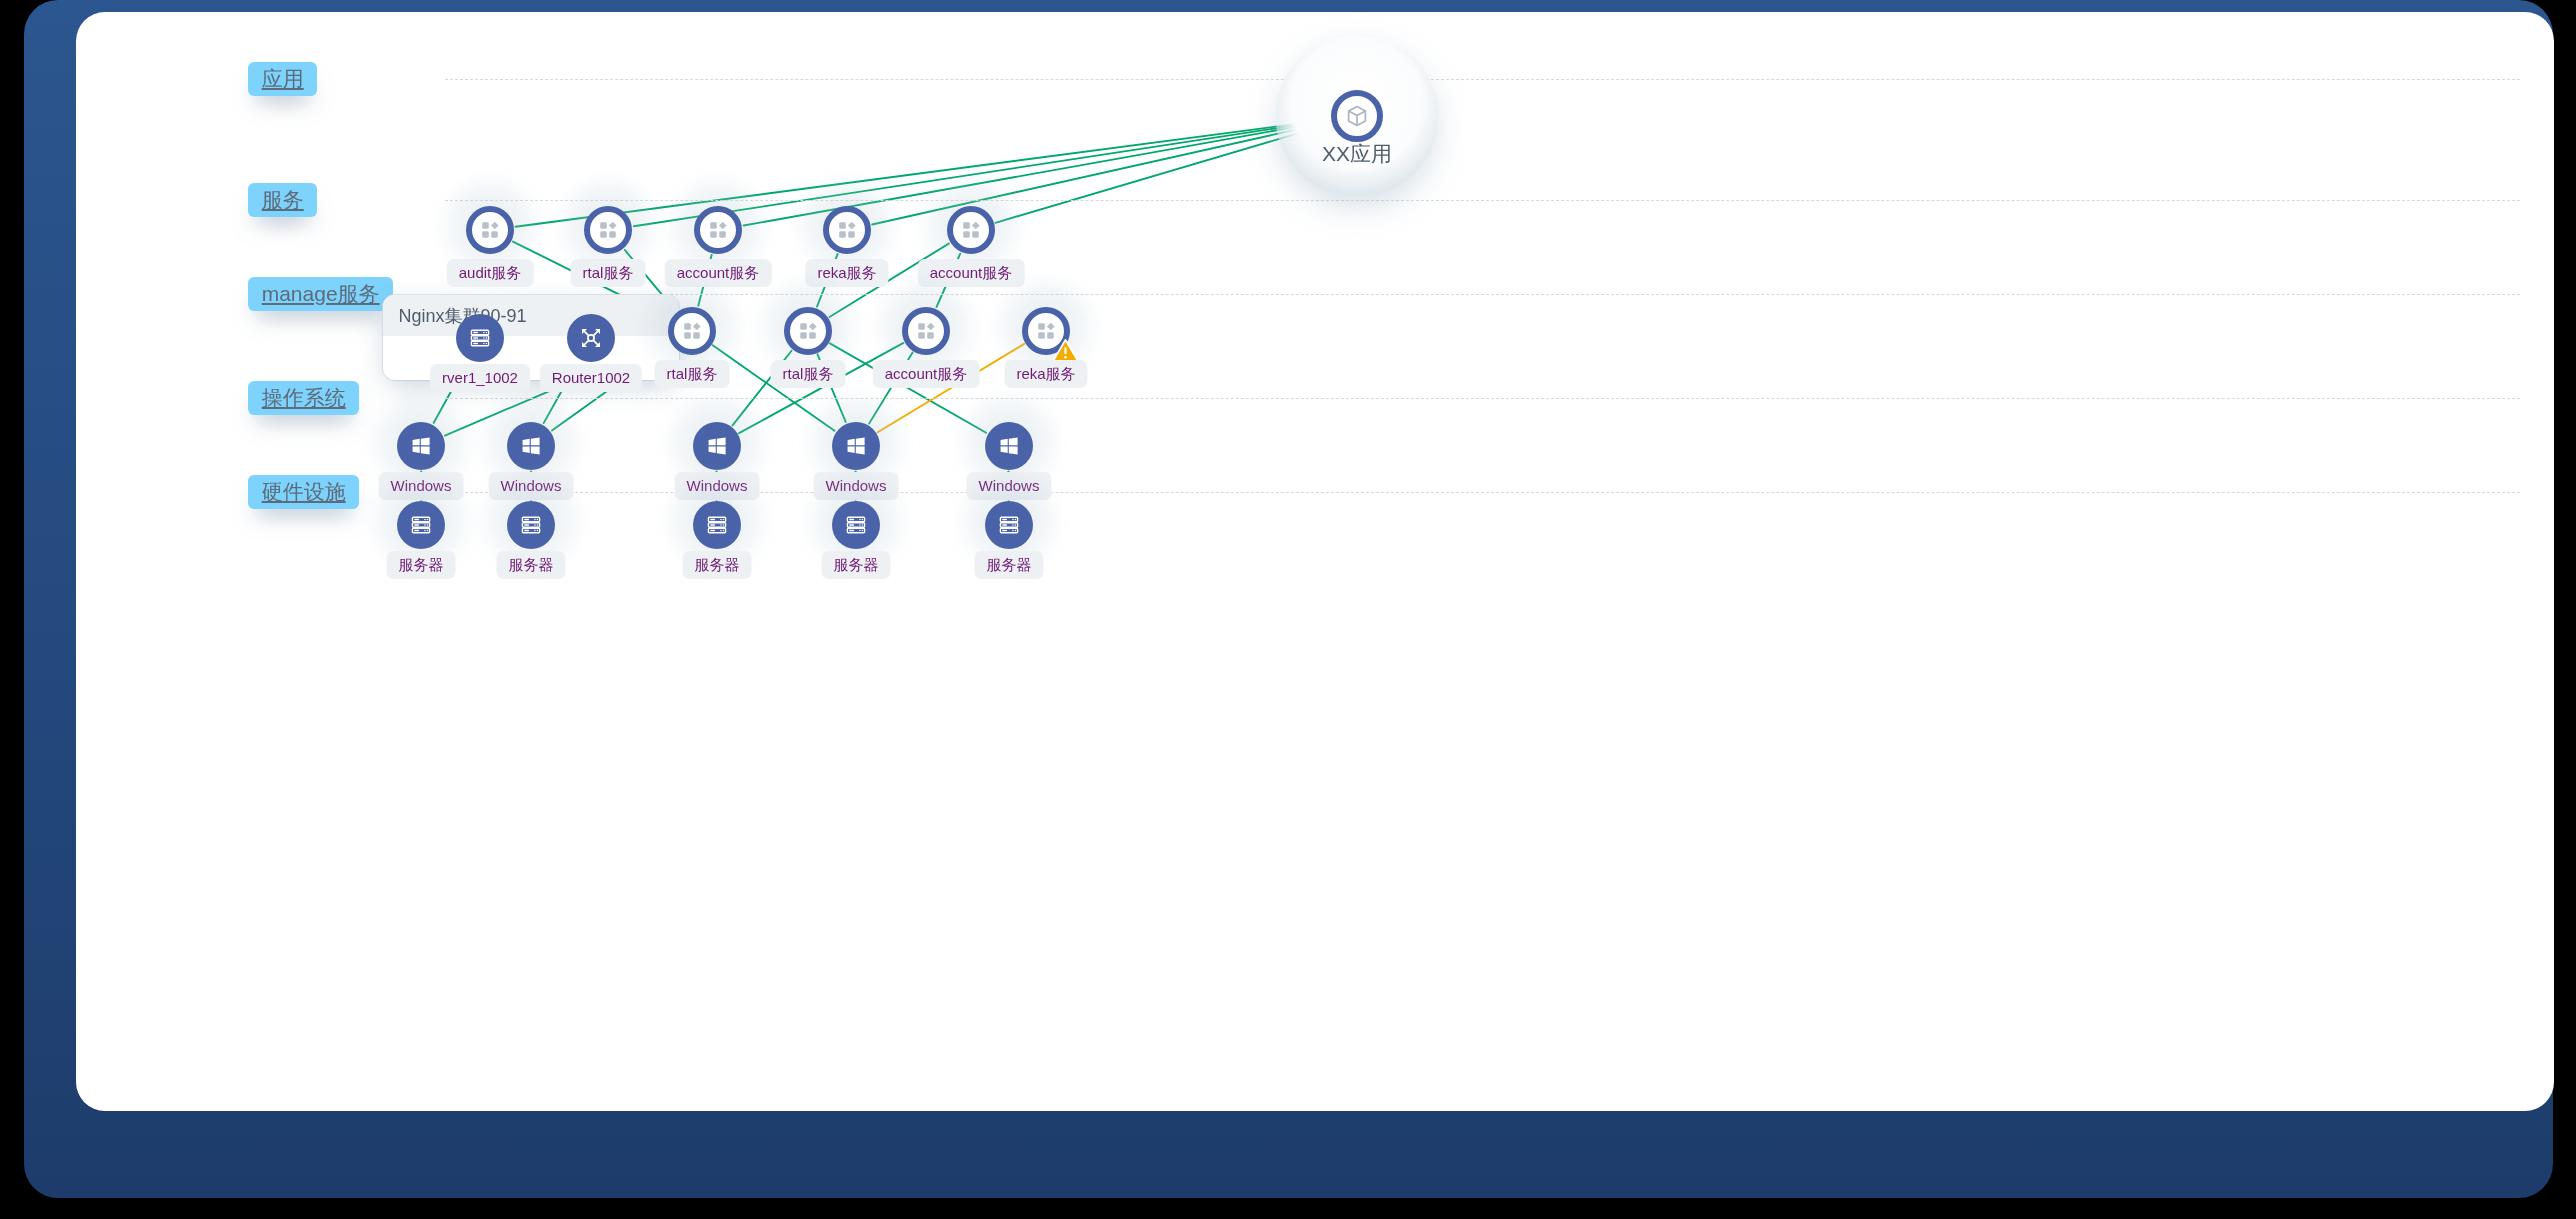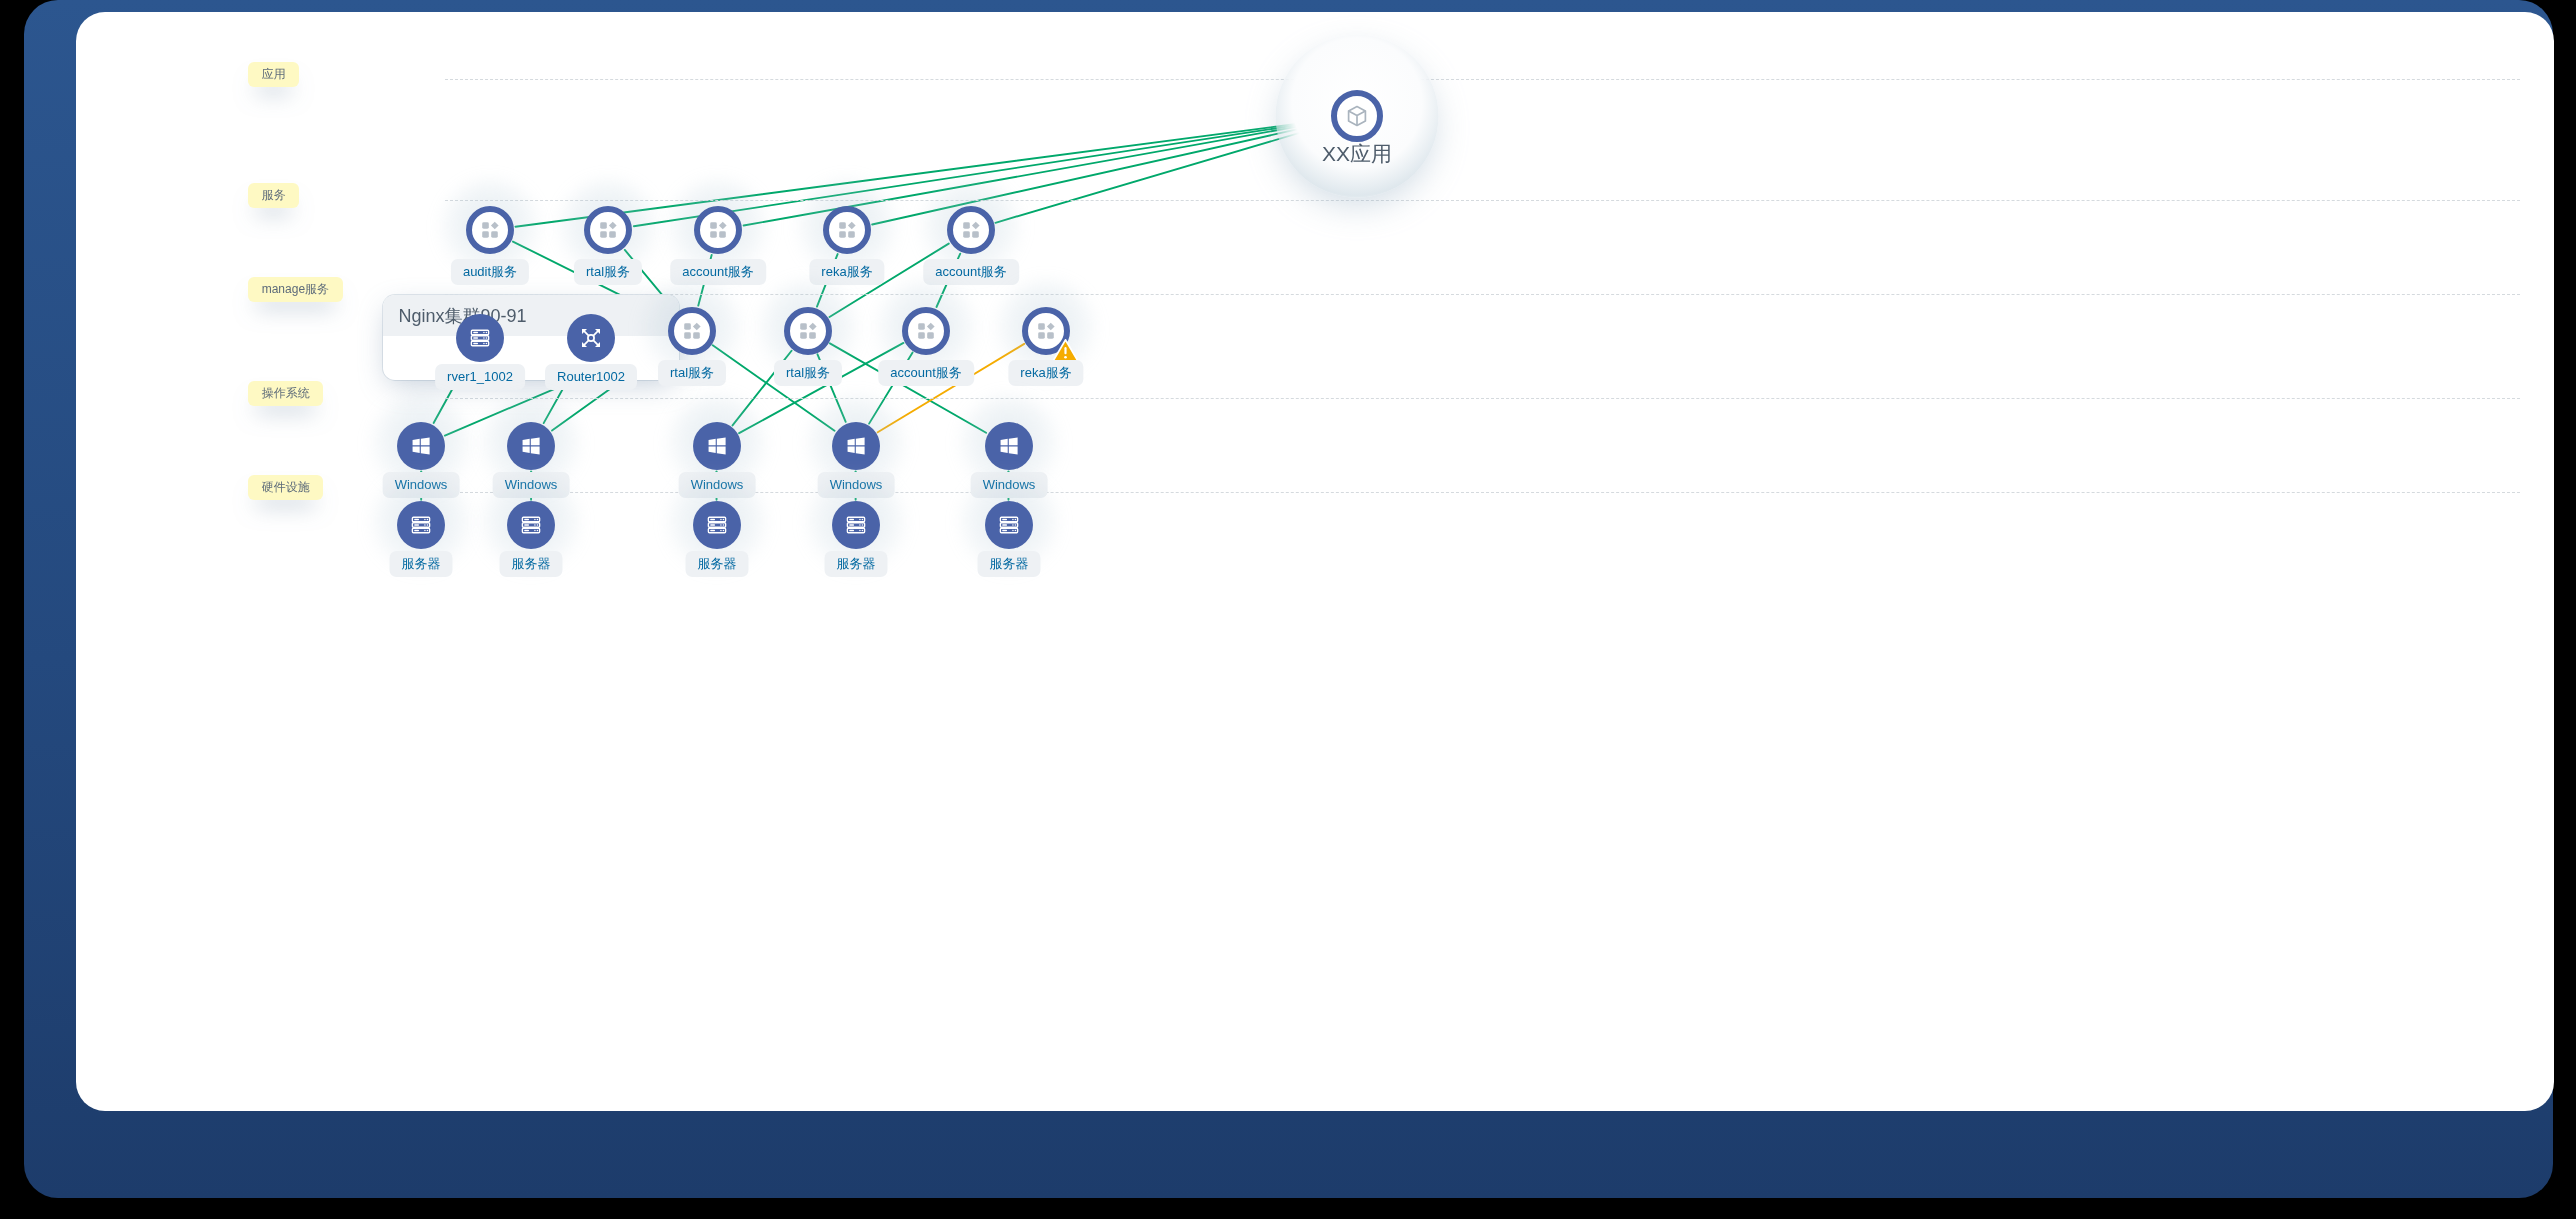--- a/index.html
+++ b/index.html
@@ -27,27 +27,28 @@
 
   
   .layer-row { position: absolute; left: 0; width: 2478px; height: 0.9px; }
   .layer-line {
     position: absolute; left: 369px; right: 34px; top: 0; height: 0;
     border-top: 1.7px dashed #d5dade;
   }
   .layer-badge {
     position: absolute; left: 172px; top: -17px;
     padding: 6px 13.7px 6.9px 13.7px;
-    background: #fef9c3;
+    background: #7dd3fc;
     border-radius: 6px;
     color: #5d6b7a;
-    font-size: 12px;
+    font-size: 21px;
     line-height: 1;
     white-space: nowrap;
     box-shadow: 0 13.7px 22px -8.6px rgba(110,135,160,0.55);
+    text-decoration: underline;
   }
 
   
   .node { position: absolute; transform: translate(-50%, -50%); }
   .node .halo {
     position: absolute; left: 50%; top: 50%;
     transform: translate(-50%,-50%);
     width: 103px; height: 103px;
     border-radius: 50%;
     background: radial-gradient(circle at 50% 45%, rgba(170,195,210,0.30) 0%, rgba(175,198,212,0.16) 48%, rgba(190,205,215,0) 72%);
@@ -61,21 +62,21 @@
     display: flex; align-items: center; justify-content: center;
   }
   .node.ring .circ { background: #ffffff; border: 6px solid #4a63a8; }
   .node.solid .circ { background: #4a63a8; }
   .node .cap {
     position: absolute; left: 50%; top: 53px;
     transform: translateX(-50%);
     padding: 6px 12px 6.9px 12px;
     background: #eef1f4;
     border-radius: 6.9px;
-    color: #0369a1; font-size: 13px; line-height: 1;
+    color: #701a75; font-size: 15px; line-height: 1;
     white-space: nowrap;
   }
   .node.solid .cap { top: 50px; }
 
   
   #root-node { position: absolute; transform: translate(-50%,-50%); }
   #root-node .bighalo {
     position: absolute; left: 50%; top: 50%; transform: translate(-50%,-50%);
     width: 163px; height: 163px; border-radius: 50%;
     background: radial-gradient(circle at 50% 42%, #ffffff 0%, #fbfcfd 52%, rgba(196,212,222,0.55) 74%, rgba(200,215,225,0) 88%);

